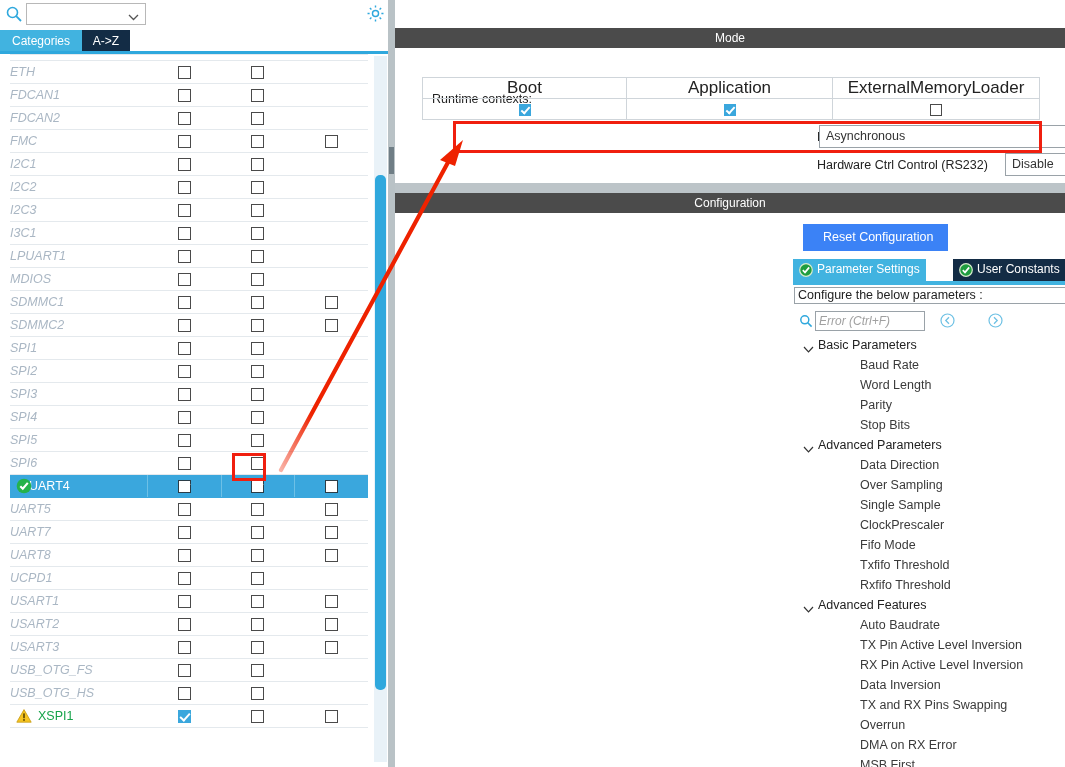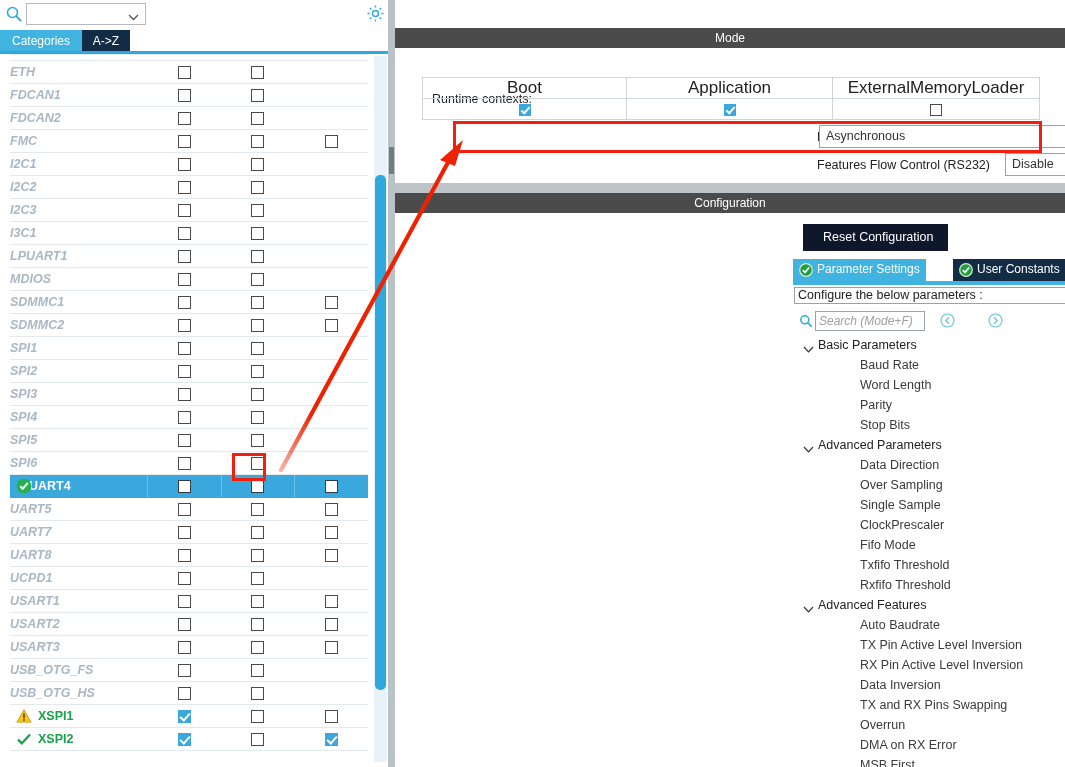--- a/index.html
+++ b/index.html
@@ -28,21 +28,21 @@
   .tabsrow{position:absolute;left:0;top:30px;width:392px;height:23px;}
   .ltab{
     position:absolute;top:0;height:23px;line-height:22px;
     font-size:12px;text-align:center;color:#ffffff;box-sizing:border-box;
   }
   .ltab.cat{left:0;width:82px;background:#41b3e0;}
   .ltab.az{left:82px;width:48px;background:#132c45;}
   .tabunder{position:absolute;left:0;top:51px;width:388px;height:3px;background:#2fa8dd;}
 
   
-  #ltablewrap{position:absolute;left:0;top:54px;width:372px;height:713px;overflow:hidden;background:#fff;font-weight:bold;}
+  #ltablewrap{position:absolute;left:0;top:54px;width:372px;height:713px;overflow:hidden;background:#fff;}
   table.periph{border-collapse:collapse;width:358px;margin-left:10px;table-layout:fixed;}
   table.periph col.c0{width:137px;}
   table.periph col.c1{width:73px;}
   table.periph col.c2{width:73px;}
   table.periph col.c3{width:73px;}
   table.periph td{
     height:22px;border:1px solid #e6eaee;border-left:none;border-right:none;
     border-bottom:1px solid #e4e9ed;
     font-size:12.5px;padding:0;vertical-align:middle;
   }
@@ -106,21 +106,21 @@
   #modelabel{left:422px;top:130px;}
   #hwfield{left:610px;top:153px;width:428px;}
   #hwlabel{left:422px;top:158px;}
 
   .redbox{position:absolute;border:3px solid #f01f0f;box-sizing:border-box;pointer-events:none;}
   #redmode{left:453px;top:121px;width:589px;height:32px;}
   #redchk{left:232px;top:453px;width:34px;height:28px;}
 
   #resetbtn{
     position:absolute;left:408px;top:224px;width:145px;height:27px;line-height:27px;
-    background:#0f172a;color:#ffffff;font-size:12.5px;text-align:left;padding-left:20px;box-sizing:border-box;
+    background:#3b82f6;color:#ffffff;font-size:12.5px;text-align:left;padding-left:20px;box-sizing:border-box;
   }
 
   
   #tabstrip{position:absolute;left:398px;top:259px;width:667px;height:22px;}
   .ctab{
     position:absolute;top:0;height:22px;line-height:21px;background:#132c45;color:#fff;
     font-size:12px;box-sizing:border-box;border-right:2px solid #ffffff;padding-left:24px;white-space:nowrap;
   }
   .ctab.active{background:#41b3e0;}
   .ctab .tico{position:absolute;left:6px;top:4px;width:14px;height:14px;}
@@ -376,28 +376,20 @@
             <tr>
               <td class="namecell act"><svg class="rowicon" width="16" height="16" viewBox="0 0 16 16">
                   <polygon points="8,1.6 15.2,14.2 0.8,14.2" fill="#f6c420" stroke="#c79a10" stroke-width="0.8"></polygon>
                   <rect x="7.2" y="5.4" width="1.6" height="4.8" fill="#5a4500"></rect>
                   <rect x="7.2" y="11.1" width="1.6" height="1.7" fill="#5a4500"></rect>
                 </svg><span>XSPI1</span></td>
               <td class="ckcell"><span class="cb fill"></span></td>
               <td class="ckcell"><span class="cb"></span></td>
               <td class="ckcell"><span class="cb"></span></td>
             </tr>
-            <tr>
-              <td class="namecell act"><svg class="rowicon" width="16" height="16" viewBox="0 0 16 16">
-                  <polyline points="2,8.6 5.8,12.4 14,3.4" fill="none" stroke="#16a34a" stroke-width="2.3"></polyline>
-                </svg><span>XSPI2</span></td>
-              <td class="ckcell"><span class="cb fill"></span></td>
-              <td class="ckcell"><span class="cb"></span></td>
-              <td class="ckcell"><span class="cb fill"></span></td>
-            </tr>
           </tbody>
       </table>
     </div>
 
     <div id="lsb"></div>
     <div id="lsbthumb"></div>
   </div>
 
   <div id="gutter">
       <div class="grip"></div>
@@ -429,21 +421,21 @@
           </tr>
       </tbody>
     </table>
 
     <div class="flabel" id="modelabel">Mode</div>
     <div class="sel2" id="modefield">
       <span class="sv">Asynchronous</span>
 
     </div>
 
-    <div class="flabel" id="hwlabel">Features Flow Control (RS232)</div>
+    <div class="flabel" id="hwlabel">Hardware Ctrl Control (RS232)</div>
     <div class="sel2" id="hwfield">
       <span class="sv">Disable</span>
 
     </div>
 
     <div class="greystrip"></div>
     <div class="sectionbar" id="configbar">Configuration</div>
 
     <div id="resetbtn">Reset Configuration</div>
 
@@ -461,21 +453,21 @@
 
     <div id="configlabel">Configure the below parameters :</div>
 
     <div id="searchrow">
       <span class="smag">
         <svg width="14" height="14" viewBox="0 0 14 14">
             <circle cx="5.8" cy="5.8" r="4" fill="none" stroke="#2fa8dd" stroke-width="1.5"></circle>
             <line x1="8.8" y1="8.8" x2="12.6" y2="12.6" stroke="#2fa8dd" stroke-width="1.6"></line>
           </svg>
       </span>
-      <div id="psearch">Search (Mode+F)</div>
+      <div id="psearch">Error (Ctrl+F)</div>
       <span class="navbtn" id="navprev">
         <svg width="15" height="15" viewBox="0 0 15 15">
             <circle cx="7.5" cy="7.5" r="6.5" fill="none" stroke="#6ec1e4" stroke-width="1.2"></circle>
             <polyline points="9,4.3 5.8,7.5 9,10.7" fill="none" stroke="#6ec1e4" stroke-width="1.3"></polyline>
           </svg>
       </span>
       <span class="navbtn" id="navnext">
         <svg width="15" height="15" viewBox="0 0 15 15">
             <circle cx="7.5" cy="7.5" r="6.5" fill="none" stroke="#6ec1e4" stroke-width="1.2"></circle>
             <polyline points="6,4.3 9.2,7.5 6,10.7" fill="none" stroke="#6ec1e4" stroke-width="1.3"></polyline>

